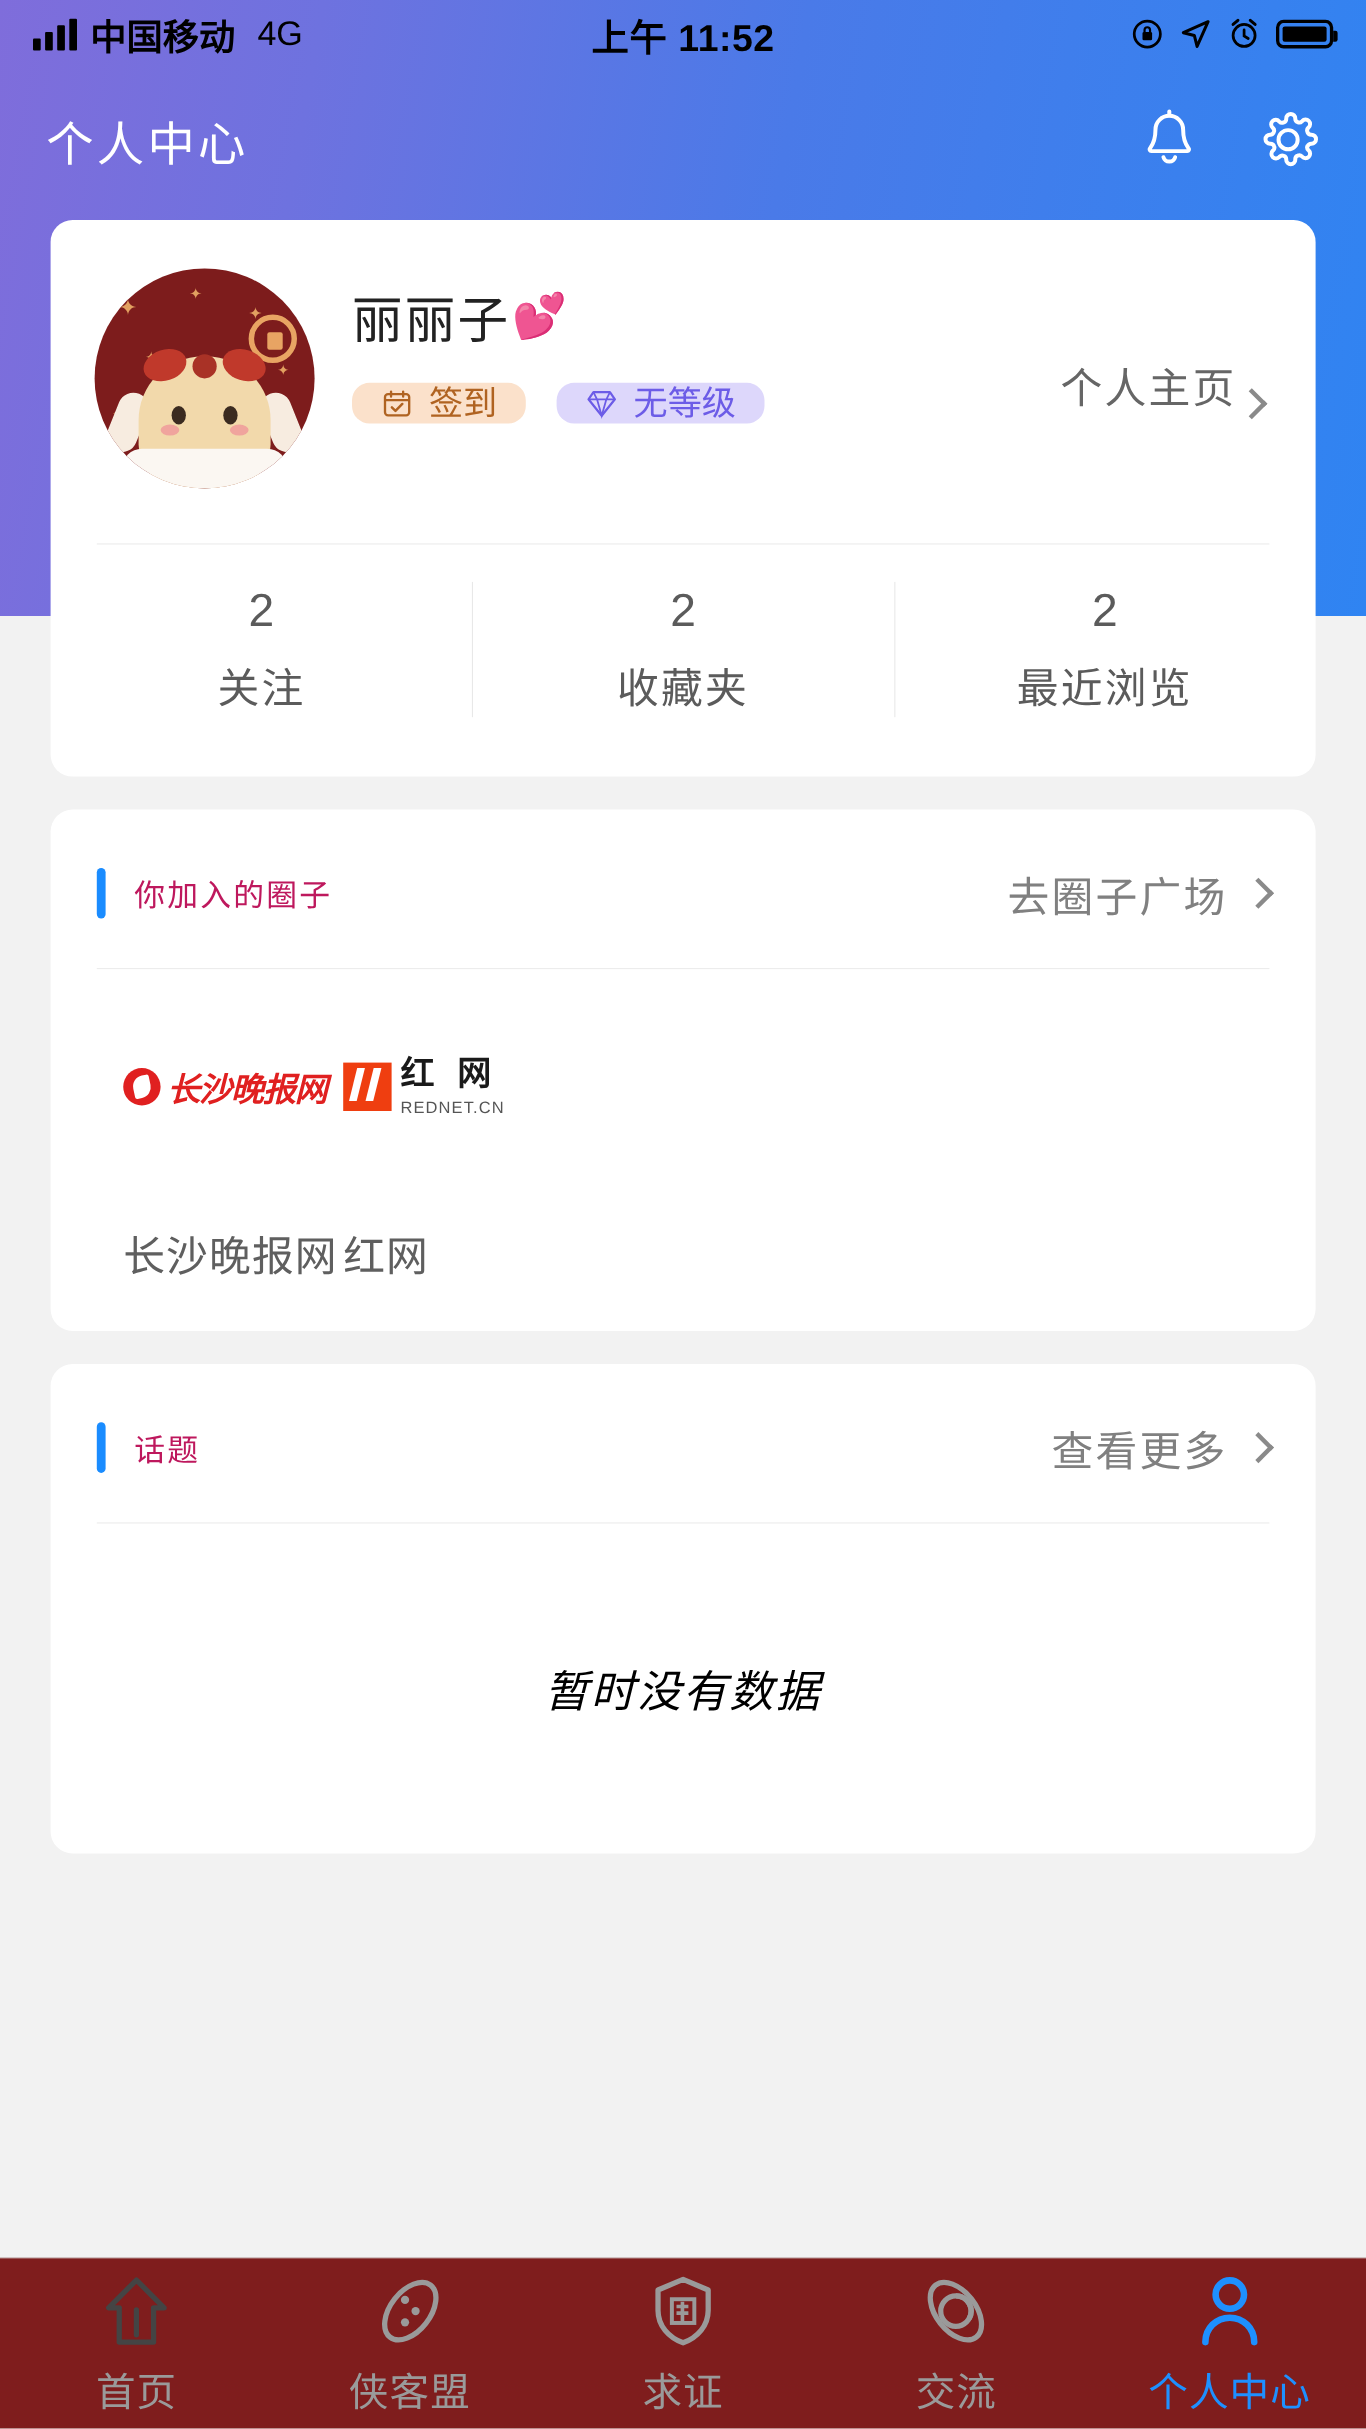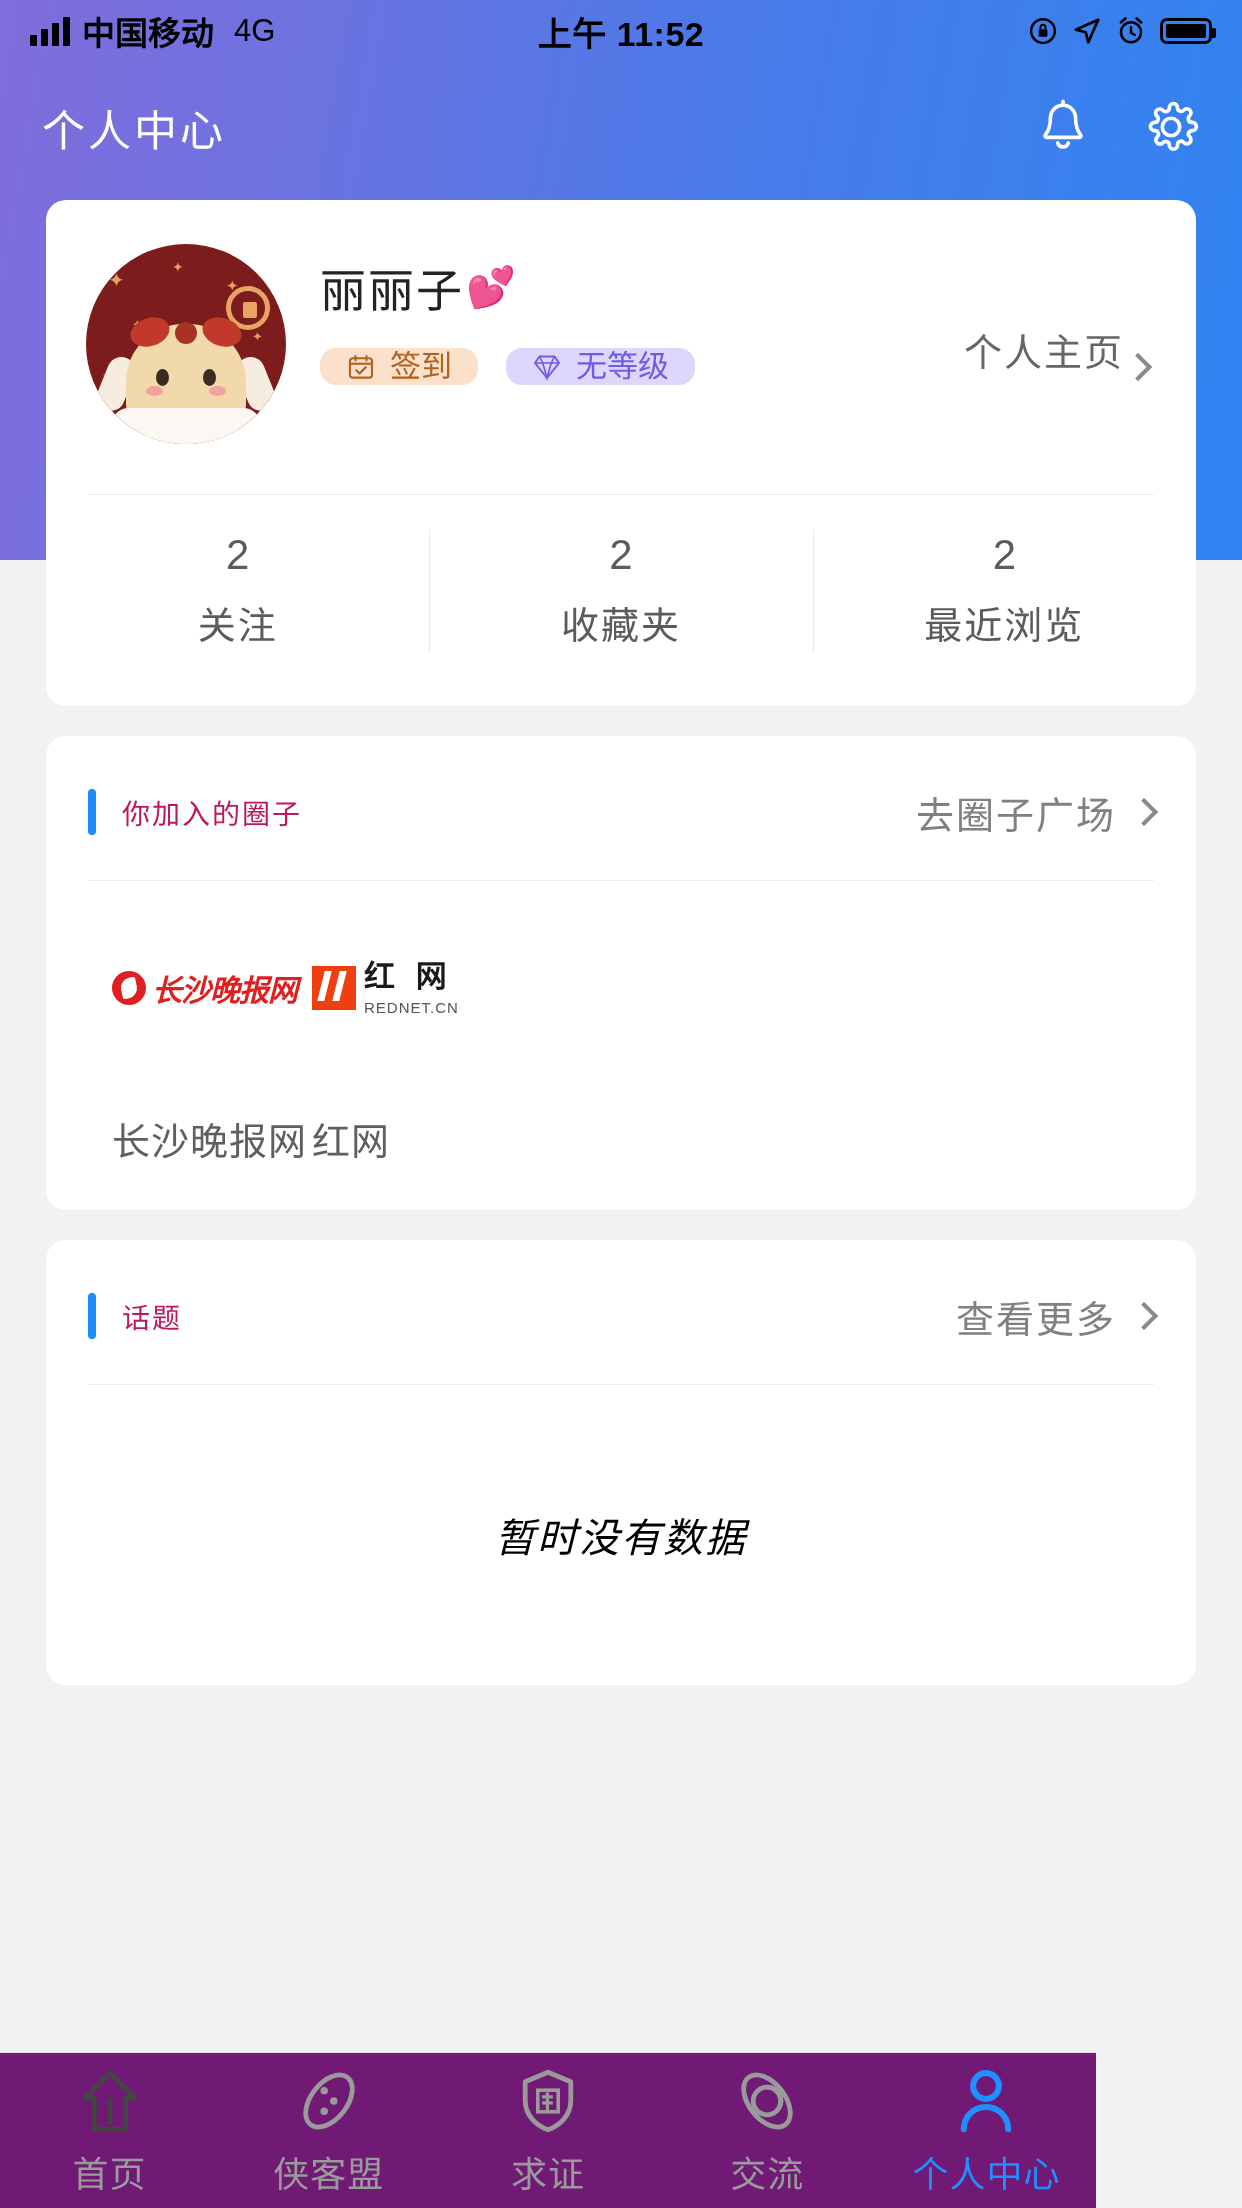--- a/index.html
+++ b/index.html
@@ -259,22 +259,22 @@
   
   .topic-card { }
   .empty-state {
     height:300px; display:flex; align-items:center; justify-content:center;
   }
   .empty-text { font-size:40px; color:#000000; letter-spacing:2px;font-style:italic; }
 
   
   .tabbar {
     position:absolute; left:0; bottom:0;
-    width:1096px; height:156px;
-    background:#701a75;
+    width:1242px; height:156px;
+    background:#7f1d1d;
     border-top:1px solid #e0e0e0;
     display:flex; align-items:center;margin-top:12px;
   }
   .tab {
     flex:1 1 0; display:flex; flex-direction:column;
     align-items:center; justify-content:center; gap:8px;
     height:100%;
   }
   .tab .tab-ic { width:72px; height:72px; display:block; }
   .tab .tab-label { font-size:36px; color:#9a9a9a; letter-spacing:1px; }

